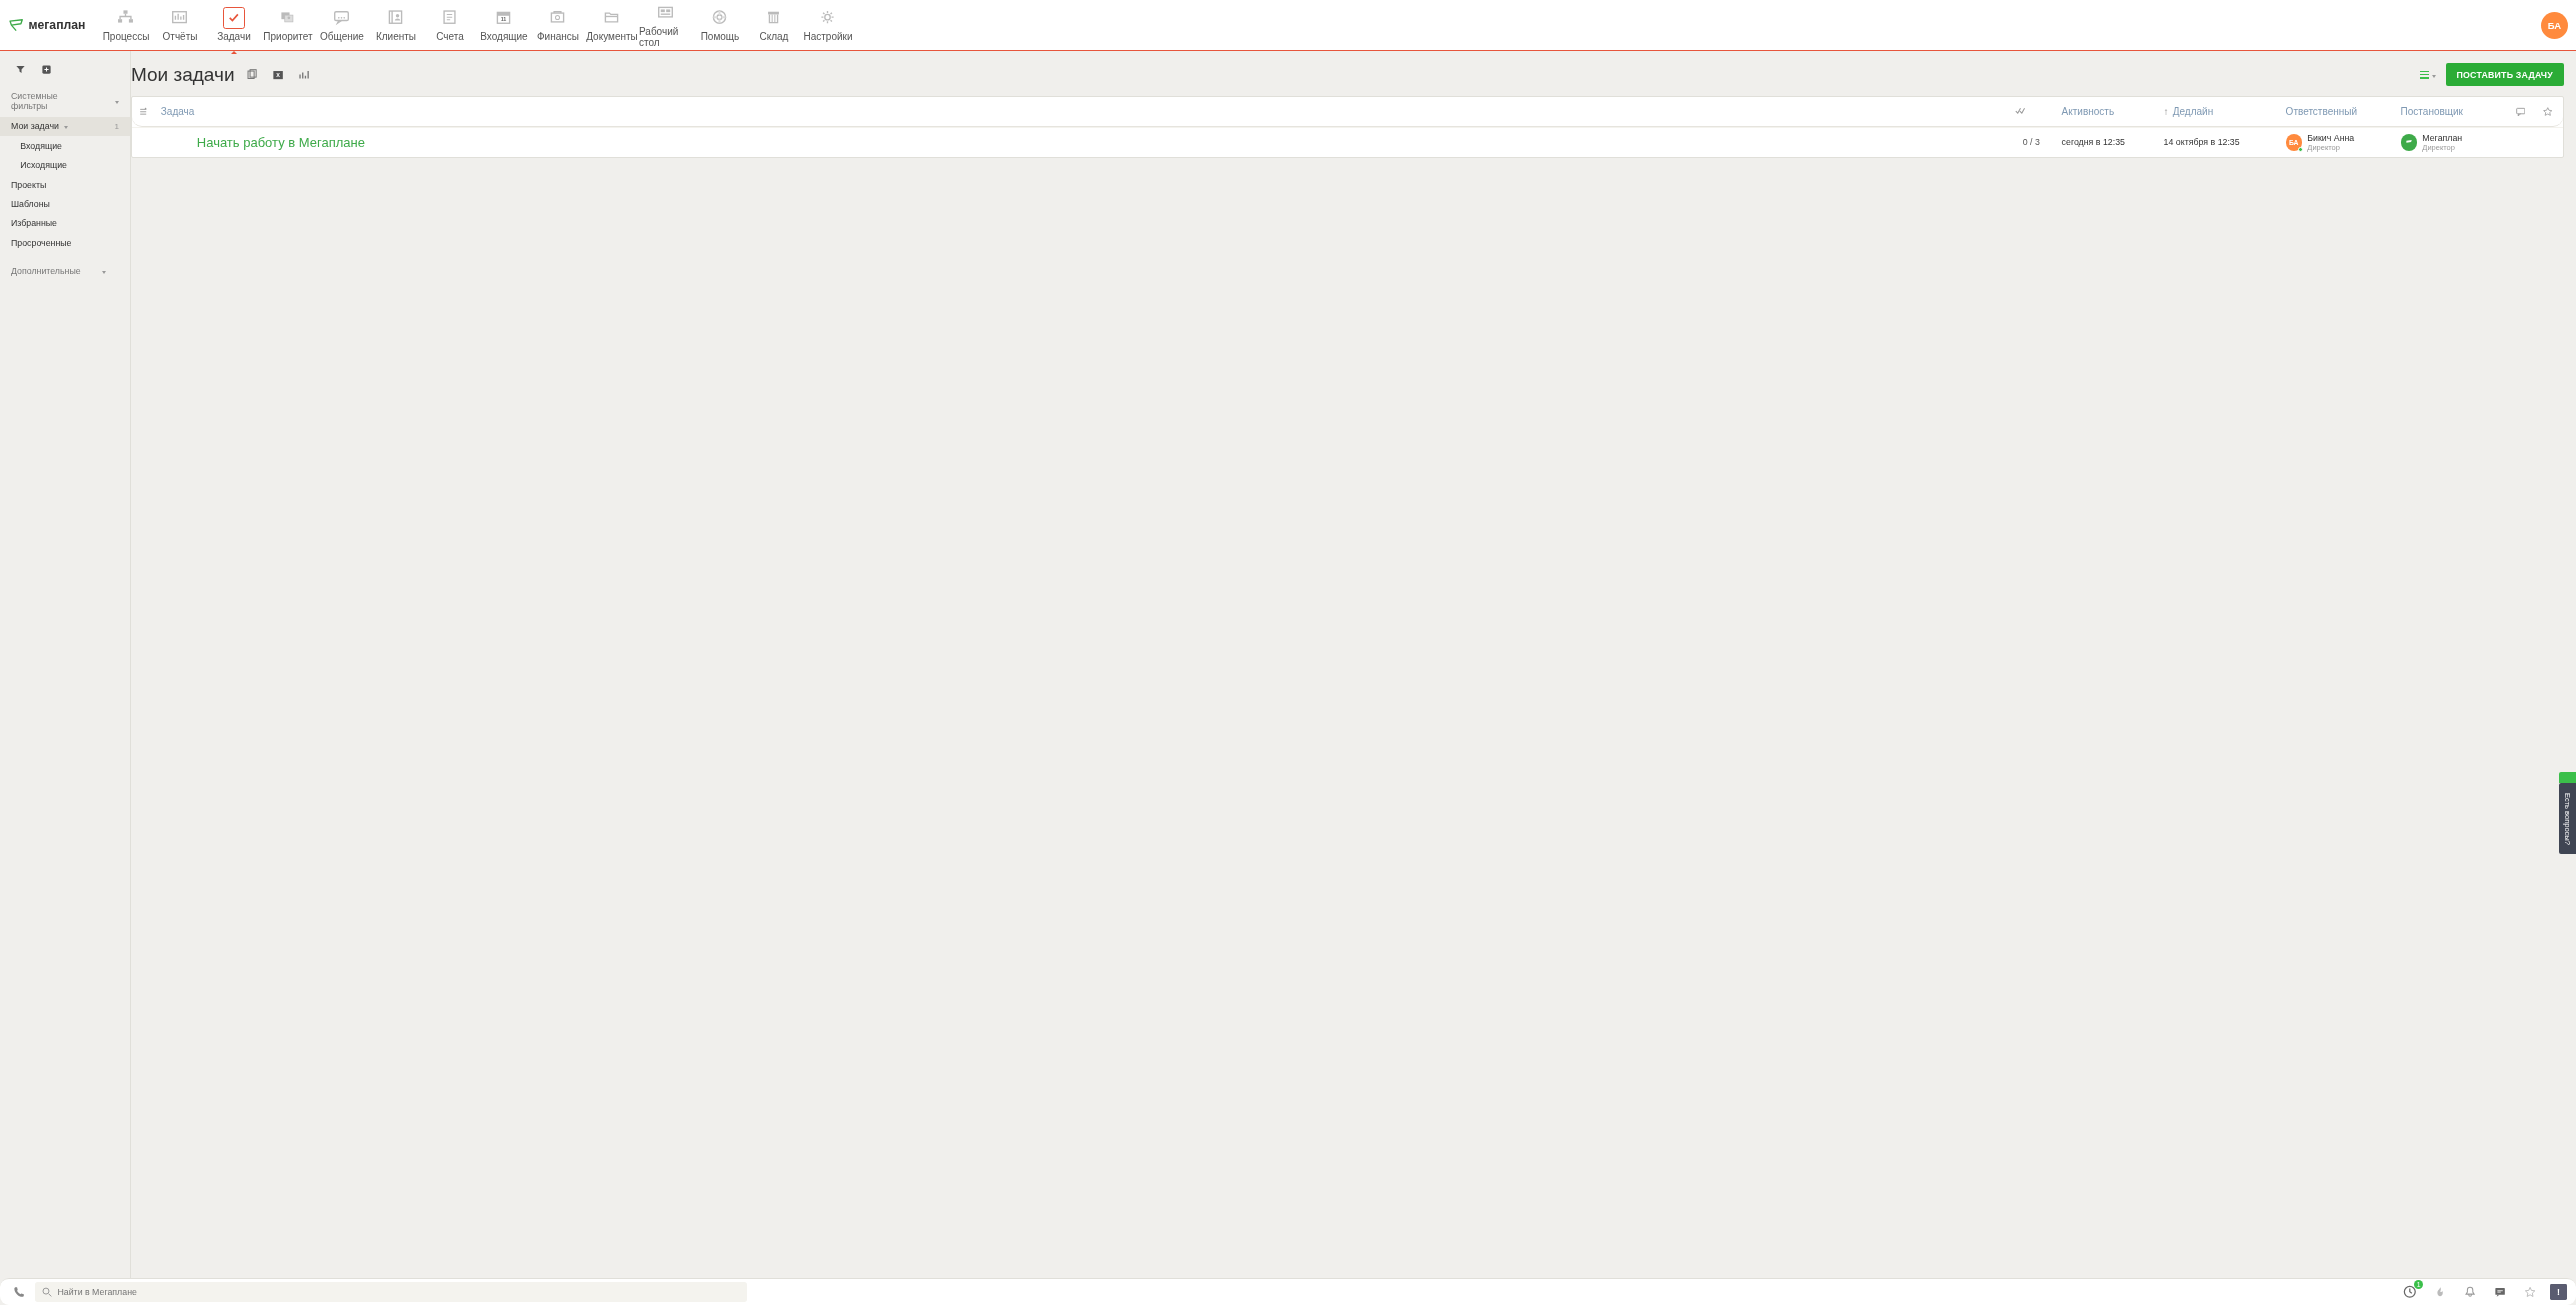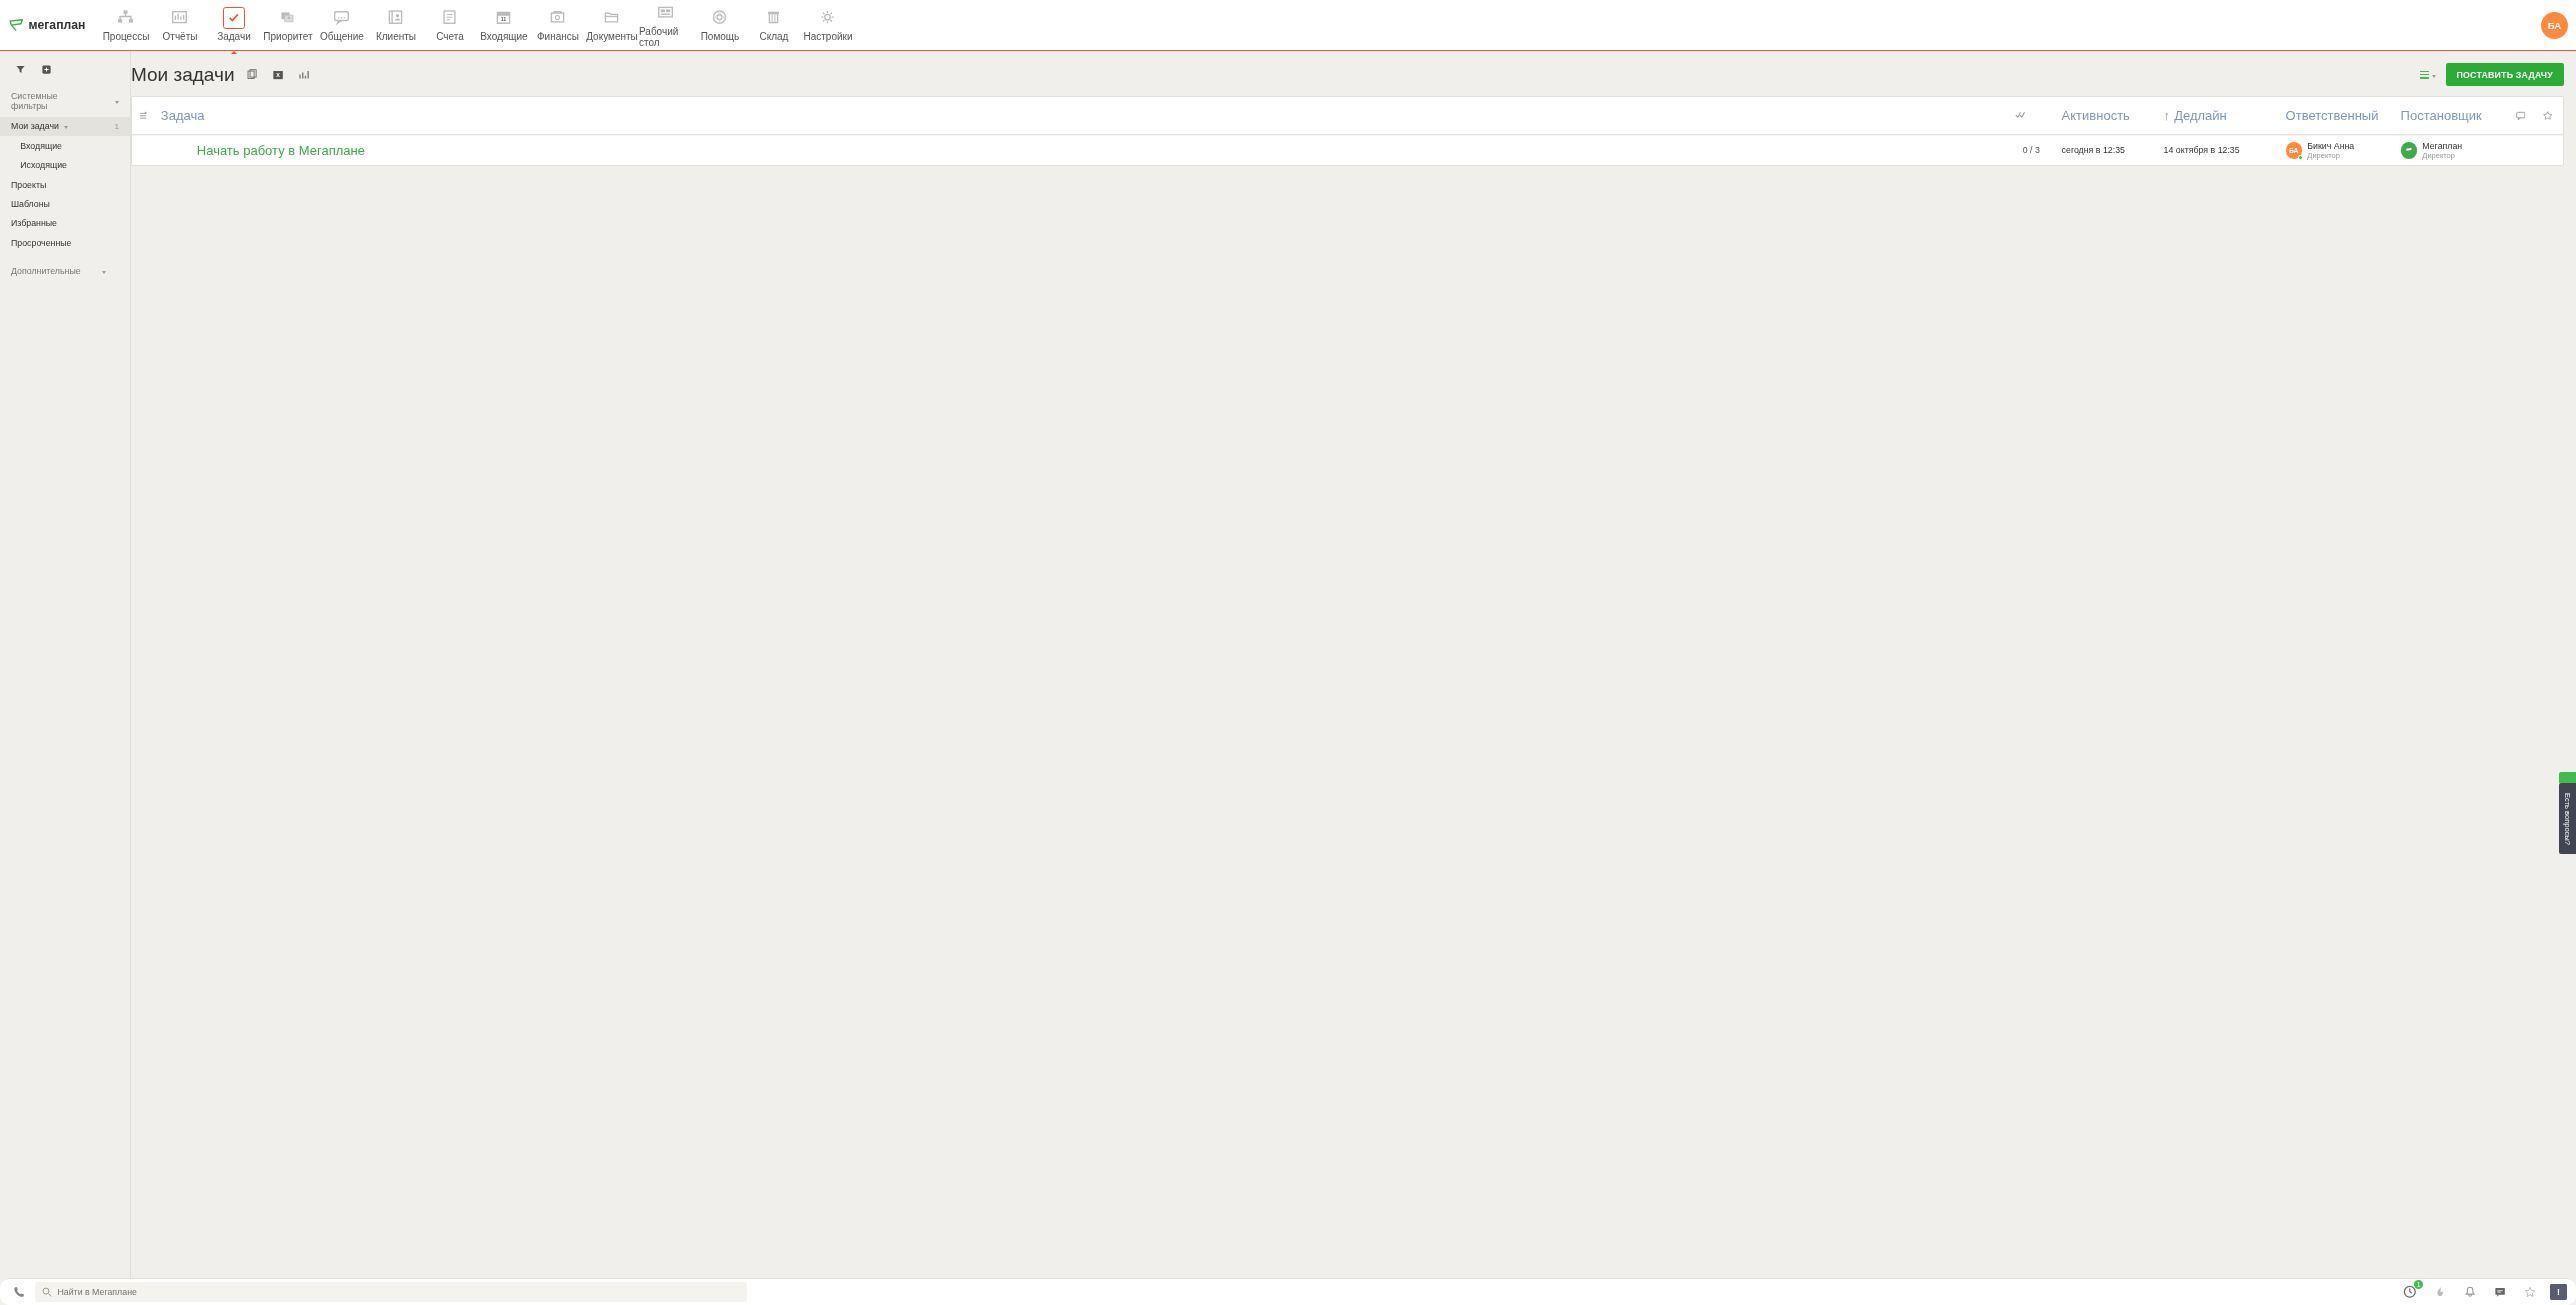--- a/index.html
+++ b/index.html
@@ -39,21 +39,21 @@
 .hdr-icon { width:16.3px; height:16.3px; display:flex; align-items:center; justify-content:center; cursor:pointer; color:#666; }
 .page-header-right { margin-left:auto; display:flex; align-items:center; gap:9.5px; }
 .view-toggle { display:flex; align-items:center; gap:2.7px; cursor:pointer; }
 .view-toggle .bars { display:flex; gap:2px; }
 .view-toggle .bar { width:9.5px; height:1.4px; }
 .btn-primary { background:#2bac36; color:#fff; padding:6.8px 11px; border-radius:2px; font-size:8.8px; font-weight:600; letter-spacing:0.2px; cursor:pointer; border:none; }
 
 
 .table { background:#fff; border:0.7px solid #e0dfd9; border-radius:2px; overflow:hidden; }
 .thead, .trow { display:grid; grid-template-columns: 22px 1fr 47px 102px 122px 115px 115px 27px 27px; align-items:center; }
-.thead { height:38px; border-bottom:0.7px solid #e6e4de; color:#888; font-size:13px; }
+.thead { height:30px; border-bottom:0.7px solid #e6e4de; color:#888; font-size:10px;border-radius:10px; }
 .th, .td { padding:4.1px 6.8px; display:flex; align-items:center; gap:4.1px; }
 .th.sortable { color:#7f99b3; cursor:pointer; }
 .th .arrow-up { color:#888; }
 .trow { min-height:30px; border-top:0.7px solid #f4f3ee; }
 .task-name { color:#3eaa49; font-size:13px;padding-left:36px; }
 .progress-txt { color:#555; text-align:center; width:100%; }
 .user { display:flex; align-items:center; gap:5.4px; }
 .user-ava { width:16.3px; height:16.3px; border-radius:50%; display:flex; align-items:center; justify-content:center; color:#fff; font-size:6.8px; font-weight:600; position:relative; }
 .user-ava.orange { background:#ff8a3d; }
 .user-ava.green { background:#3eaa49; }

